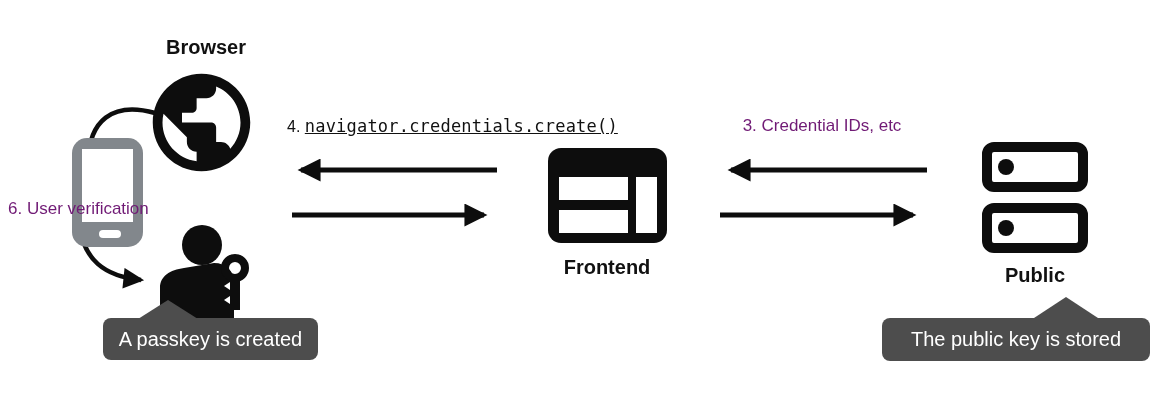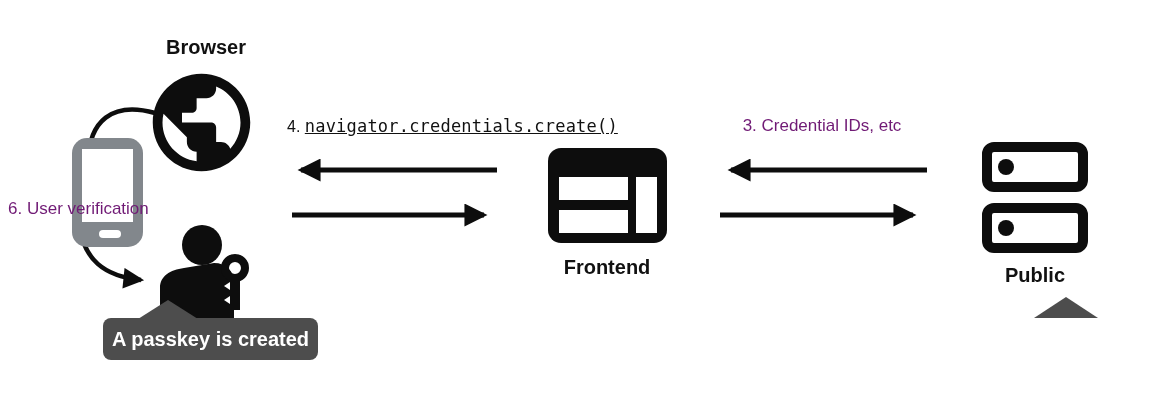--- a/index.html
+++ b/index.html
@@ -24,21 +24,20 @@
   .code-line .mono{
     font-family:"DejaVu Sans Mono", monospace;
     font-size:17px;letter-spacing:0.2px;text-decoration:underline;
   }
   .callout{
     background:#4d4d4d;color:#fff;
     border-radius:8px;
     font-size:20px;
     display:flex;align-items:center;justify-content:center;
     white-space:nowrap;
-    font-weight:bold;
   }
   .callout-tri{
     width:0;height:0;
     border-left:30px solid transparent;
     border-right:30px solid transparent;
     border-bottom:19px solid #4d4d4d;
   }
   svg{display:block;}
 </style>
 </head>
@@ -107,14 +106,17 @@
 
   <svg class="abs" style="left:982px;top:142px;" width="106" height="111" viewBox="0 0 106 111">
     <rect x="5" y="5" width="96" height="40" rx="7" fill="#ffffff" stroke="#0d0d0d" stroke-width="10"></rect>
     <circle cx="24" cy="25" r="8" fill="#0d0d0d"></circle>
     <rect x="5" y="66" width="96" height="40" rx="7" fill="#ffffff" stroke="#0d0d0d" stroke-width="10"></rect>
     <circle cx="24" cy="86" r="8" fill="#0d0d0d"></circle>
   </svg>
   <div class="abs node-label" style="left:1035px;top:264px;">Public</div>
 
   <div class="abs callout-tri" style="left:1034px;top:297px;border-left-width:32px;border-right-width:32px;border-bottom-width:21px;"></div>
+  <div class="abs callout" style="left:882px;top:318px;width:268px;height:43px;">
+    <span>The public key is stored</span>
+  </div>
 
 </div>
 
 </body></html>

